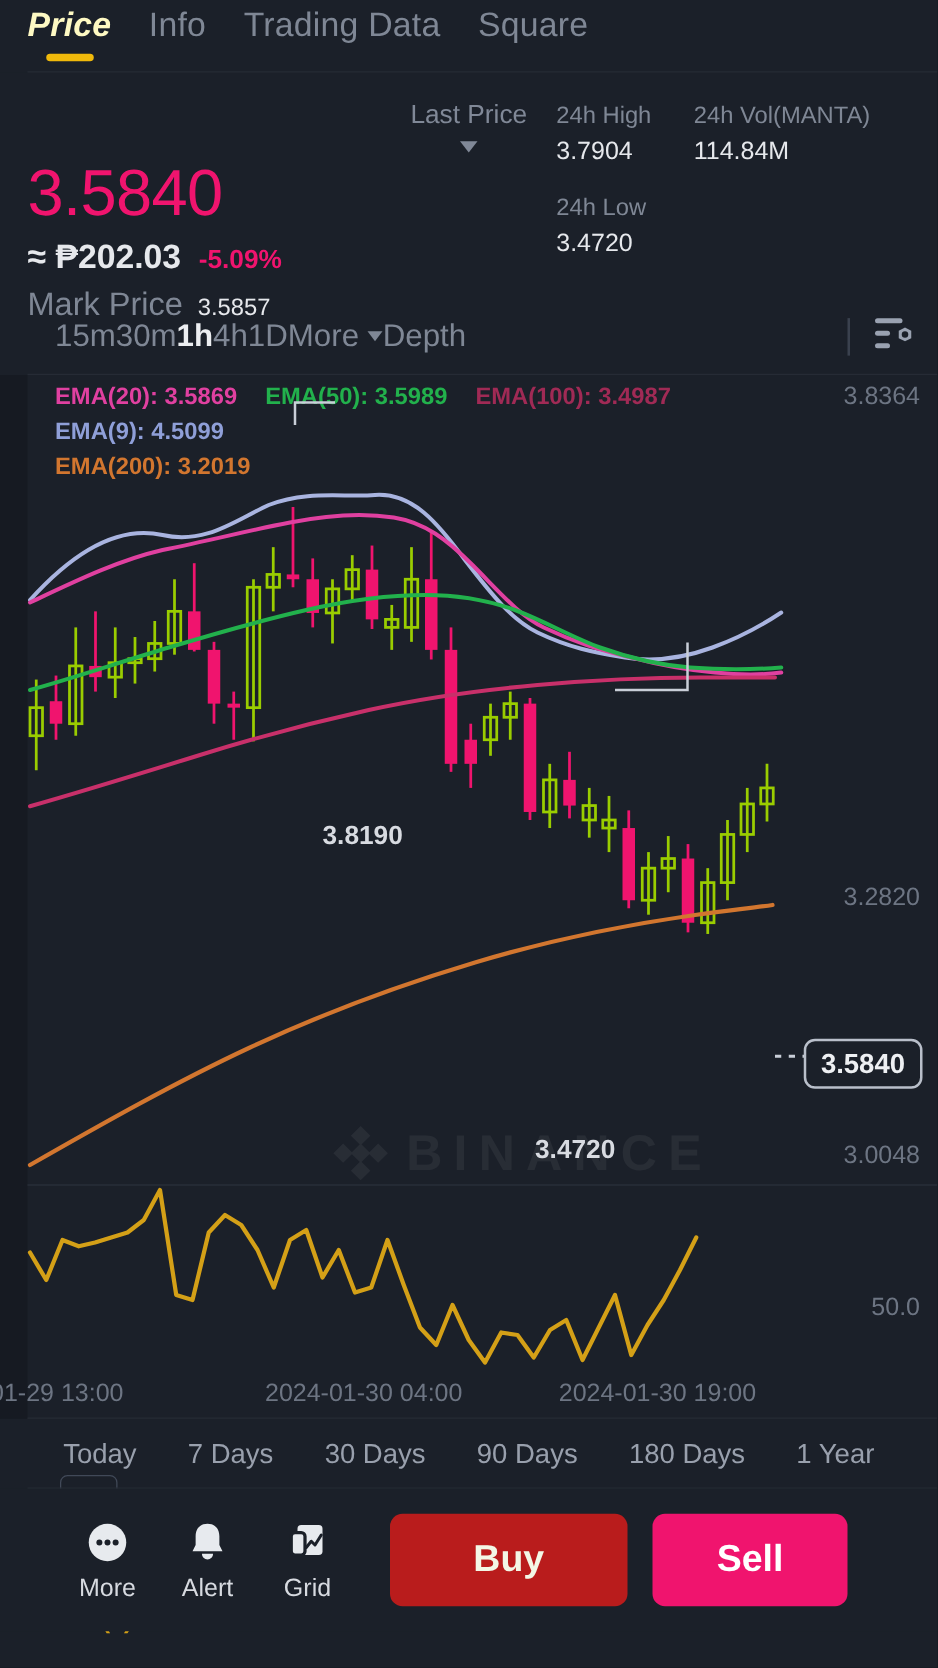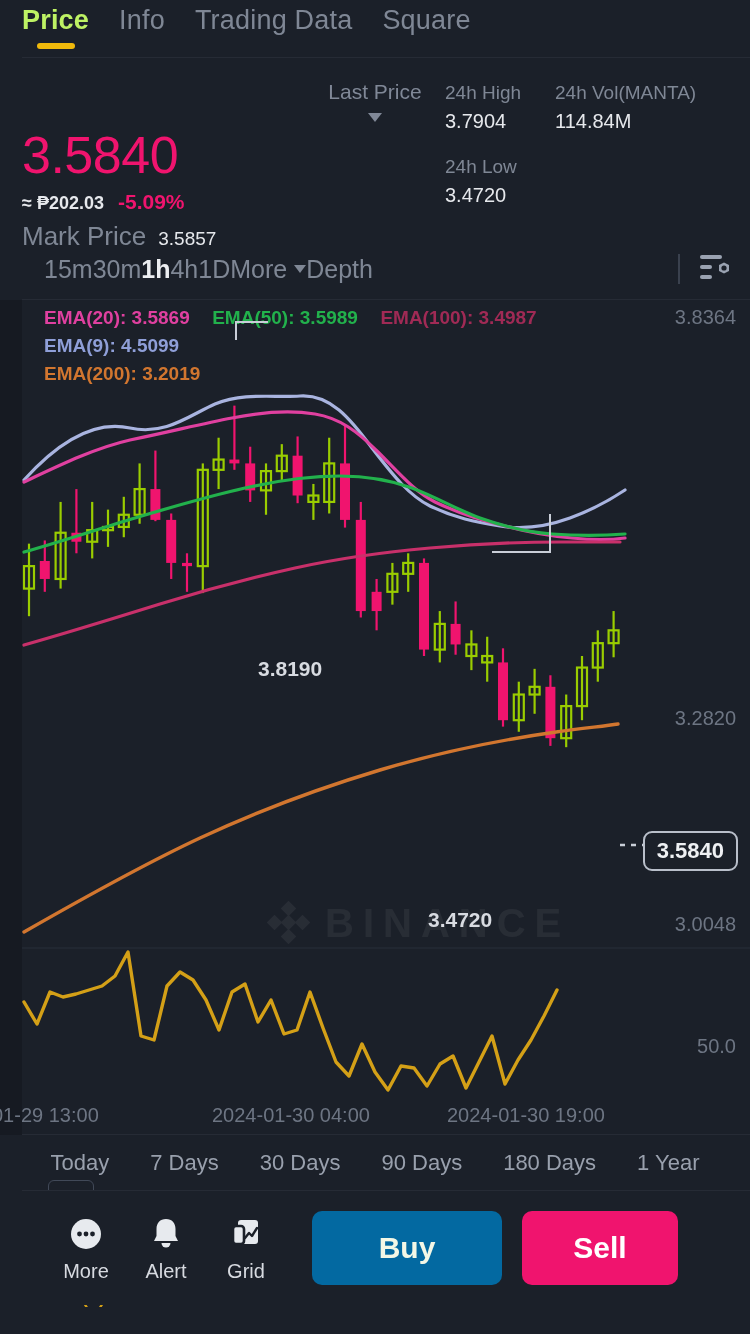--- a/index.html
+++ b/index.html
@@ -15,35 +15,35 @@
   .tabbar {
     position:relative; height:58px;
     background:#1b2029;
     display:flex; align-items:flex-start; padding:0 22px;
     gap:30px;
   }
   .tab {
     font-size:27px; color:#7f8795; line-height:40px; letter-spacing:.2px;
     position:relative; white-space:nowrap;
   }
-  .tab.active { color:#bef264; font-weight:bold; }
+  .tab.active { color:#fef9c3; font-weight:bold;font-style:italic; }
   .tab.active::after{
     content:""; position:absolute; left:50%; transform:translateX(-50%);
     bottom:-9px; width:38px; height:6px; border-radius:3px; background:#f0b90b;
   }
   .tabdiv { position:absolute; left:22px; right:0; top:57px; height:1px; background:#262b35; }
 
   
   .pricepanel { position:relative; padding:22px 22px 10px 22px; height:180px; }
   .lastprice-row { display:flex; align-items:center; gap:9px;flex-direction:column; }
   .lastprice-label { font-size:21px; color:#808897; }
   .caret { width:0;height:0;border-left:7px solid transparent;border-right:7px solid transparent;border-top:9px solid #808897; display:inline-block; }
   .bigprice { font-size:52px; line-height:62px; color:#f0146e; letter-spacing:-.5px; margin-top:2px; }
   .fiatrow { display:flex; align-items:baseline; gap:14px; margin-top:4px; }
-  .fiat { font-size:18px; color:#e6e8ec; font-weight:bold; }
+  .fiat { font-size:27px; color:#e6e8ec; font-weight:bold; }
   .chg { font-size:21px; color:#f0146e; font-weight:bold; }
   .markrow { display:flex; gap:12px; margin-top:7px; align-items:baseline; }
   .marklabel { font-size:26px; color:#7f8795; }
   .markval { font-size:19px; color:#e6e8ec; }
 
   .stats { position:absolute; left:445px; top:22px; display:grid;
            grid-template-columns:110px 170px; row-gap:18px; }
   .stat-k { font-size:19px; color:#7f8795; line-height:26px; }
   .stat-v { font-size:20px; color:#e6e8ec; line-height:30px; }
   .stats-cell { display:flex; flex-direction:column; }
@@ -94,21 +94,21 @@
   .range { font-size:22px; color:#99a0ad; white-space:nowrap; }
   .rangediv { position:absolute; left:22px; right:0; bottom:0; height:1px; background:#262b35; }
 
   
   .actionbar { position:relative; height:114px; display:flex; align-items:center;
                padding:0 22px 0 46px; gap:0; background:#1b2029; }
   .iconbtn { width:80px; display:flex; flex-direction:column; align-items:center; gap:6px; }
   .iconbtn .lbl { font-size:20px; color:#d7dae0; }
   .bigbtn { height:74px; border-radius:10px; display:flex; align-items:center; justify-content:center;
             font-size:30px; font-weight:bold; color:#fff; }
-  .buy { background:#0369a1; width:190px; margin-left:26px; color:#f3f7e6; }
+  .buy { background:#b91c1c; width:190px; margin-left:26px; color:#f3f7e6; }
   .sell { background:#f0146e; width:156px; margin-left:20px; }
 </style>
 </head>
 <body>
 
 <div class="screen">
 
   <div class="tabbar">
     <div class="tab active">Price</div>
     <div class="tab">Info</div>

